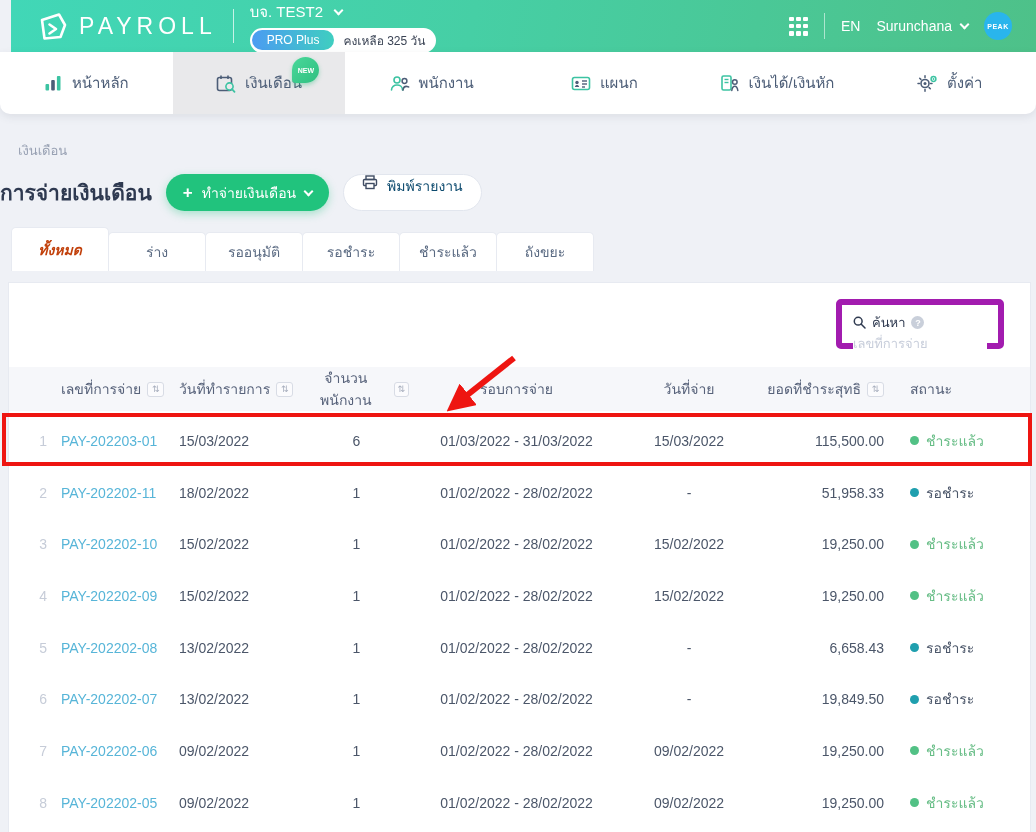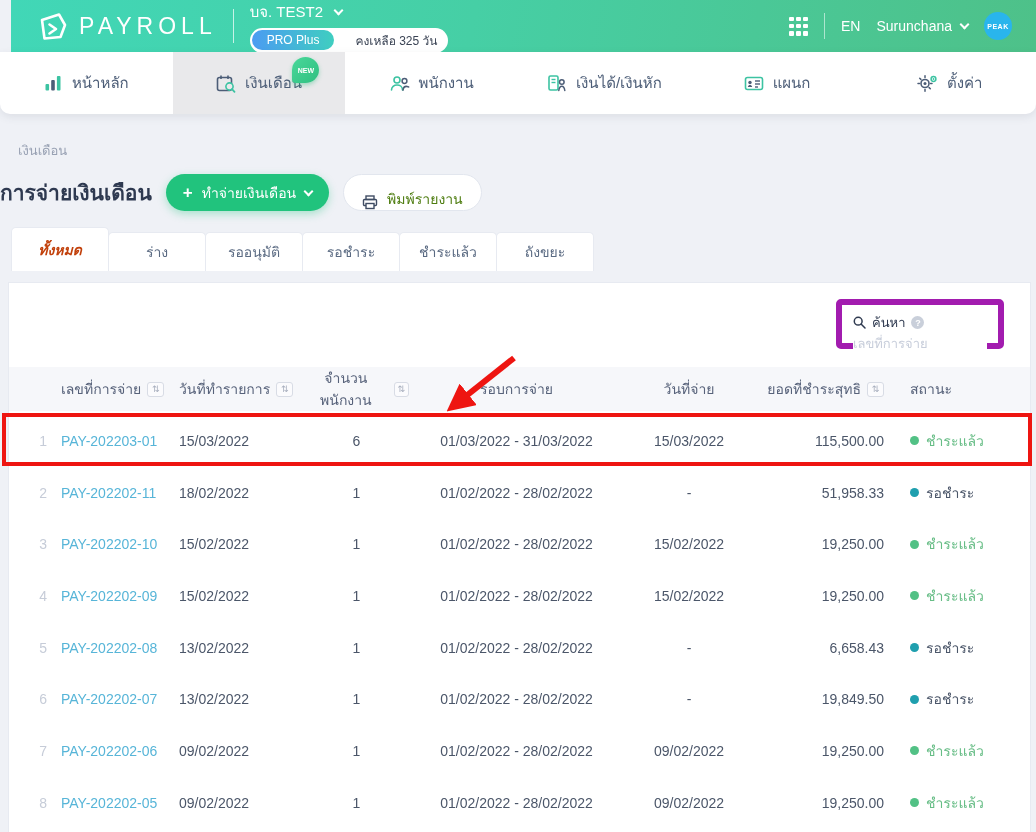--- a/index.html
+++ b/index.html
@@ -13,21 +13,21 @@
     height:52px; display:flex; align-items:center; padding:0 24px; color:#fff;
     background:linear-gradient(100deg,#41d7b7 0%,#46cfa5 45%,#4ec189 100%);
     margin-left:11px;
   }
   .logo-wrap { display:flex; align-items:center; gap:10px; }
   .logo-text { font-size:23px; letter-spacing:5px; font-weight:500; }
   .logo-divider { width:1px; height:34px; background:rgba(255,255,255,.7); margin:0 16px; }
   .company-block { display:flex; flex-direction:column; gap:4px; }
   .company-row { display:flex; align-items:center; gap:12px; font-size:15px; cursor:pointer; }
   .chev { width:7px; height:7px; border-right:2px solid currentColor; border-bottom:2px solid currentColor; transform:rotate(45deg); margin-top:-3px; }
-  .plan-pill { background:#fff; border-radius:13px; height:25px; display:flex; align-items:center; padding:2px; width:fit-content;gap:12px; }
+  .plan-pill { background:#fff; border-radius:13px; height:25px; display:flex; align-items:center; padding:2px; width:fit-content; }
   .pro-badge { background:linear-gradient(90deg,#4b9cf2,#3fcec0); color:#fff; font-size:12px; border-radius:11px; padding:3px 15px; }
   .days-left { color:#3a4354; font-size:12px; padding:0 9px; }
   .topbar-right { margin-left:auto; display:flex; align-items:center; gap:16px; }
   .grid-icon { width:19px; height:19px; display:grid; grid-template-columns:repeat(3,1fr); gap:2.5px; cursor:pointer; }
   .grid-icon span { background:#fff; border-radius:1px; }
   .top-divider { width:1px; height:26px; background:rgba(255,255,255,.55); }
   .lang { font-size:14px; cursor:pointer; }
   .user-row { display:flex; align-items:center; gap:9px; font-size:14px; cursor:pointer; }
   .avatar { width:28px; height:28px; border-radius:50%; background:#29b5ec; color:#fff; font-size:7px; font-weight:700; display:flex; align-items:center; justify-content:center; letter-spacing:.5px; }
   
@@ -36,21 +36,21 @@
   .nav-item.active { background:#e9e9eb; }
   .nav-ic { display:flex; }
   .badge-new { position:absolute; top:5px; right:26px; width:27px; height:26px; border-radius:50% 50% 50% 14%; background:linear-gradient(135deg,#49d89a,#2fbf80); color:#fff; font-size:7px; font-weight:700; display:flex; align-items:center; justify-content:center; box-shadow:0 2px 4px rgba(47,191,128,.4); }
   
   .breadcrumb { padding:26px 0 0 18px; font-size:13px; color:#98a1b3; }
   .title-row { display:flex; align-items:center; padding:13px 0 0; gap:14px; }
   .page-title { font-size:21px; font-weight:700; color:#2e3950; }
   .btn-green { height:37px; border-radius:19px; border:none; background:#21c37d; color:#fff; font-size:14px; display:flex; align-items:center; gap:9px; padding:0 17px; cursor:pointer; box-shadow:0 3px 9px rgba(33,195,125,.35); font-family:inherit; }
   .btn-green .chev { border-color:#fff; }
   .plus-glyph { font-size:17px; font-weight:700; line-height:1; }
-  .btn-white { height:37px; border-radius:19px; background:#fff; color:#4d7c0f; font-size:14px; border:1px solid #e2e6ee; display:flex; align-items:flex-end; gap:9px; padding:0 18px; cursor:pointer; font-family:inherit; }
+  .btn-white { height:37px; border-radius:19px; background:#fff; color:#0c4a6e; font-size:14px; border:1px solid #e2e6ee; display:flex; align-items:flex-start; gap:9px; padding:0 18px; cursor:pointer; font-family:inherit; }
   
   .tabs-row { display:flex; align-items:flex-end; margin:16px 0 0 12px; height:44px; position:relative; z-index:1; }
   .tab { width:98px; height:39px; margin-left:-1px; background:#fff; border:1px solid #e7eaf1; border-bottom:none; display:flex; align-items:center; justify-content:center; font-size:14px; color:#5a6a82; border-radius:5px 5px 0 0; cursor:pointer; }
   .tab.active { height:44px; color:#c2410c; font-weight:700; position:relative; z-index:2;font-style:italic; }
   
   .panel { position:absolute; left:8px; top:282px; width:1023px; bottom:0; background:#fff; border:1px solid #e7eaf1; border-bottom:none; }
   .search-wrap { display:flex; justify-content:flex-end; padding:16px 26px 0 0; height:84px; }
   .search-box { width:168px; height:50px; border:6px solid #a21caf; border-radius:5px; padding:7px 11px 5px; background:#fff; }
   .search-top { display:flex; align-items:center; gap:6px; font-size:13px; color:#2f3a50; }
   .help-circle { width:13px; height:13px; border-radius:50%; background:#c9cfda; color:#fff; font-size:9px; font-weight:700; display:inline-flex; align-items:center; justify-content:center; }
@@ -162,42 +162,42 @@
         <circle cx="7" cy="6" r="3" fill="none" stroke="#3cc3a2" stroke-width="1.6"></circle>
         <path d="M1.5 16 c0-3.2 2.5-5 5.5-5 s5.5 1.8 5.5 5" fill="none" stroke="#3cc3a2" stroke-width="1.6" stroke-linecap="round"></path>
         <circle cx="14.5" cy="7" r="2.4" fill="none" stroke="#4c5d77" stroke-width="1.5"></circle>
         <path d="M13 16.2 c.3-2.6 2-4 4-3.8 1.2.1 1.7.6 1.7.6" fill="none" stroke="#4c5d77" stroke-width="1.5" stroke-linecap="round"></path>
       </svg>
     </span>
     <span>พนักงาน</span>
   </div>
   <div class="nav-item">
     <span class="nav-ic">
-      <svg width="20" height="18" viewBox="0 0 20 18">
-        <rect x="2" y="2" width="9" height="14" rx="1.5" fill="none" stroke="#3cc3a2" stroke-width="1.6"></rect>
-        <line x1="4.5" y1="5.5" x2="8.5" y2="5.5" stroke="#3cc3a2" stroke-width="1.4"></line>
-        <line x1="4.5" y1="8.5" x2="8.5" y2="8.5" stroke="#3cc3a2" stroke-width="1.4"></line>
-        <circle cx="14.8" cy="8" r="2.3" fill="none" stroke="#4c5d77" stroke-width="1.5"></circle>
-        <path d="M11.8 16.5 c.4-2.8 1.6-4.2 3-4.2 s2.6 1.4 3 4.2" fill="none" stroke="#4c5d77" stroke-width="1.5" stroke-linecap="round"></path>
-      </svg>
-    </span>
-    <span>เงินได้/เงินหัก</span>
-  </div>
-  <div class="nav-item">
-    <span class="nav-ic">
       <svg width="20" height="17" viewBox="0 0 20 17">
         <rect x="1.5" y="2.5" width="17" height="12" rx="2" fill="none" stroke="#3cc3a2" stroke-width="1.6"></rect>
         <circle cx="6" cy="7.5" r="1.7" fill="#4c5d77"></circle>
         <path d="M3.8 12 c.4-1.5 1.3-2 2.2-2 s1.8.5 2.2 2" fill="#4c5d77"></path>
         <line x1="11" y1="6" x2="16" y2="6" stroke="#4c5d77" stroke-width="1.4"></line>
         <line x1="11" y1="9" x2="16" y2="9" stroke="#4c5d77" stroke-width="1.4"></line>
         <line x1="11" y1="12" x2="14" y2="12" stroke="#4c5d77" stroke-width="1.4"></line>
       </svg>
     </span>
     <span>แผนก</span>
+  </div>
+  <div class="nav-item">
+    <span class="nav-ic">
+      <svg width="20" height="18" viewBox="0 0 20 18">
+        <rect x="2" y="2" width="9" height="14" rx="1.5" fill="none" stroke="#3cc3a2" stroke-width="1.6"></rect>
+        <line x1="4.5" y1="5.5" x2="8.5" y2="5.5" stroke="#3cc3a2" stroke-width="1.4"></line>
+        <line x1="4.5" y1="8.5" x2="8.5" y2="8.5" stroke="#3cc3a2" stroke-width="1.4"></line>
+        <circle cx="14.8" cy="8" r="2.3" fill="none" stroke="#4c5d77" stroke-width="1.5"></circle>
+        <path d="M11.8 16.5 c.4-2.8 1.6-4.2 3-4.2 s2.6 1.4 3 4.2" fill="none" stroke="#4c5d77" stroke-width="1.5" stroke-linecap="round"></path>
+      </svg>
+    </span>
+    <span>เงินได้/เงินหัก</span>
   </div>
   <div class="nav-item">
     <span class="nav-ic">
       <svg width="21" height="18" viewBox="0 0 21 18">
         <circle cx="8" cy="9.5" r="4" fill="none" stroke="#4c5d77" stroke-width="1.6"></circle>
         <circle cx="8" cy="9.5" r="1.5" fill="#4c5d77"></circle>
         <g stroke="#4c5d77" stroke-width="1.5" stroke-linecap="round">
           <line x1="8" y1="3.6" x2="8" y2="1.8"></line>
             <line x1="8" y1="15.4" x2="8" y2="17.2"></line>
           <line x1="2.5" y1="9.5" x2="1" y2="9.5"></line>

